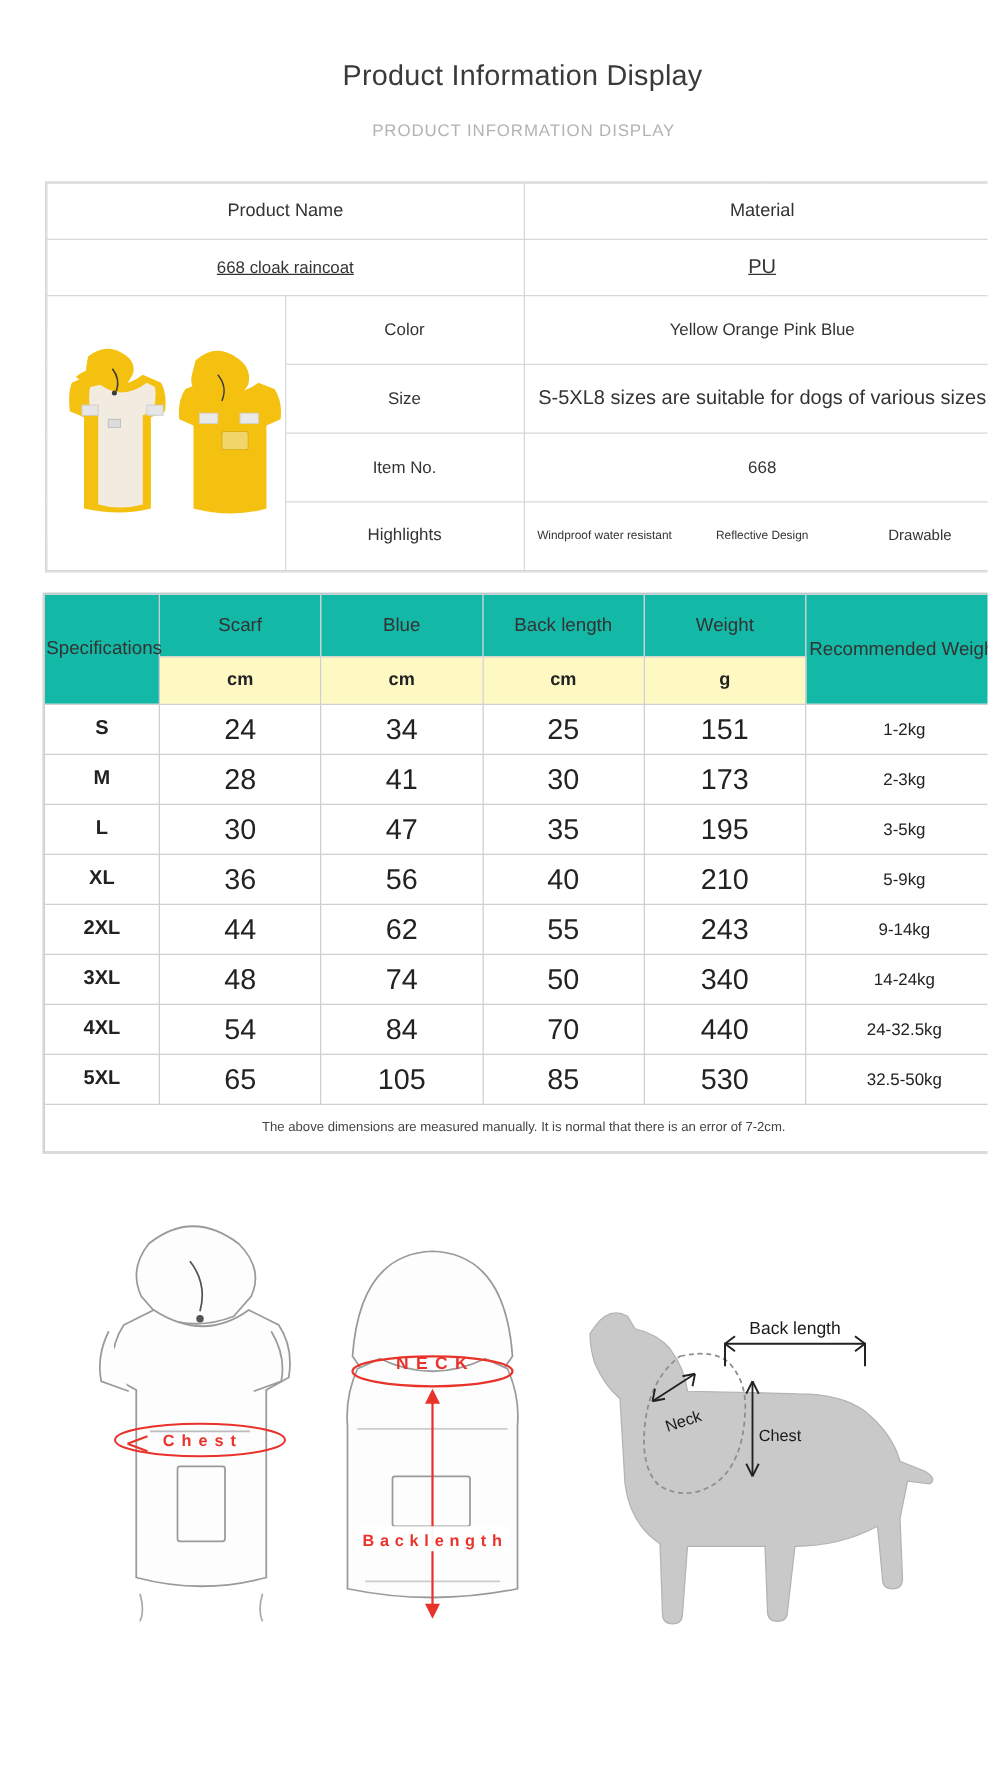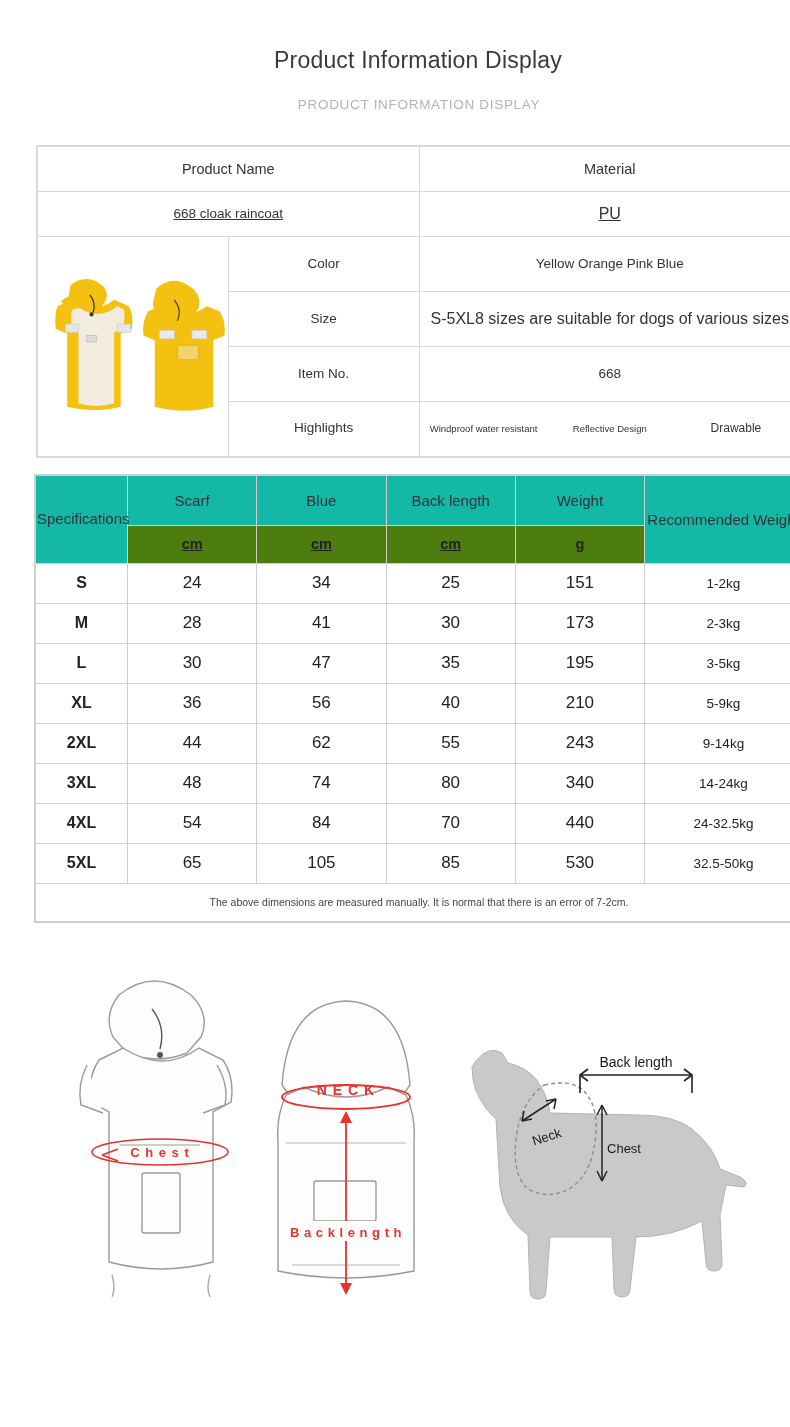--- a/index.html
+++ b/index.html
@@ -64,37 +64,36 @@
     text-align: center;
     vertical-align: middle;
   }
   .spec .hdr td {
     background: #14b8a6;
     font-size: 15px;
     color: #333;
     height: 50px;
   }
   .spec .unit td {
-    background: #4d7c0f;
+    background: #fef9c3;
     font-size: 14.5px;
     font-weight: bold;
     color: #222;
     height: 38px;
-    text-decoration: underline;
   }
   .spec .c0 { width: 92px; }
   .spec .c5 { width: 158px; }
   .spec .specs-cell {
     background: #d9d9d9;
     font-size: 13.5px;
     line-height: 1.2;
   }
   .spec .data td {
     height: 40px;
-    font-size: 17px;
+    font-size: 23px;
     color: #222;
   }
   .spec .data td.size { font-weight: bold; font-size: 16px; }
   .spec .data td.rec { font-size: 13.5px; }
   .spec .note td {
     height: 38px;
     font-size: 10.5px;
     color: #444;
   }
 
@@ -238,21 +237,21 @@
         <td>44</td>
         <td>62</td>
         <td>55</td>
         <td>243</td>
         <td class="rec">9-14kg</td>
       </tr>
       <tr class="data">
         <td class="size">3XL</td>
         <td>48</td>
         <td>74</td>
-        <td>80</td>
+        <td>50</td>
         <td>340</td>
         <td class="rec">14-24kg</td>
       </tr>
       <tr class="data">
         <td class="size">4XL</td>
         <td>54</td>
         <td>84</td>
         <td>70</td>
         <td>440</td>
         <td class="rec">24-32.5kg</td>

